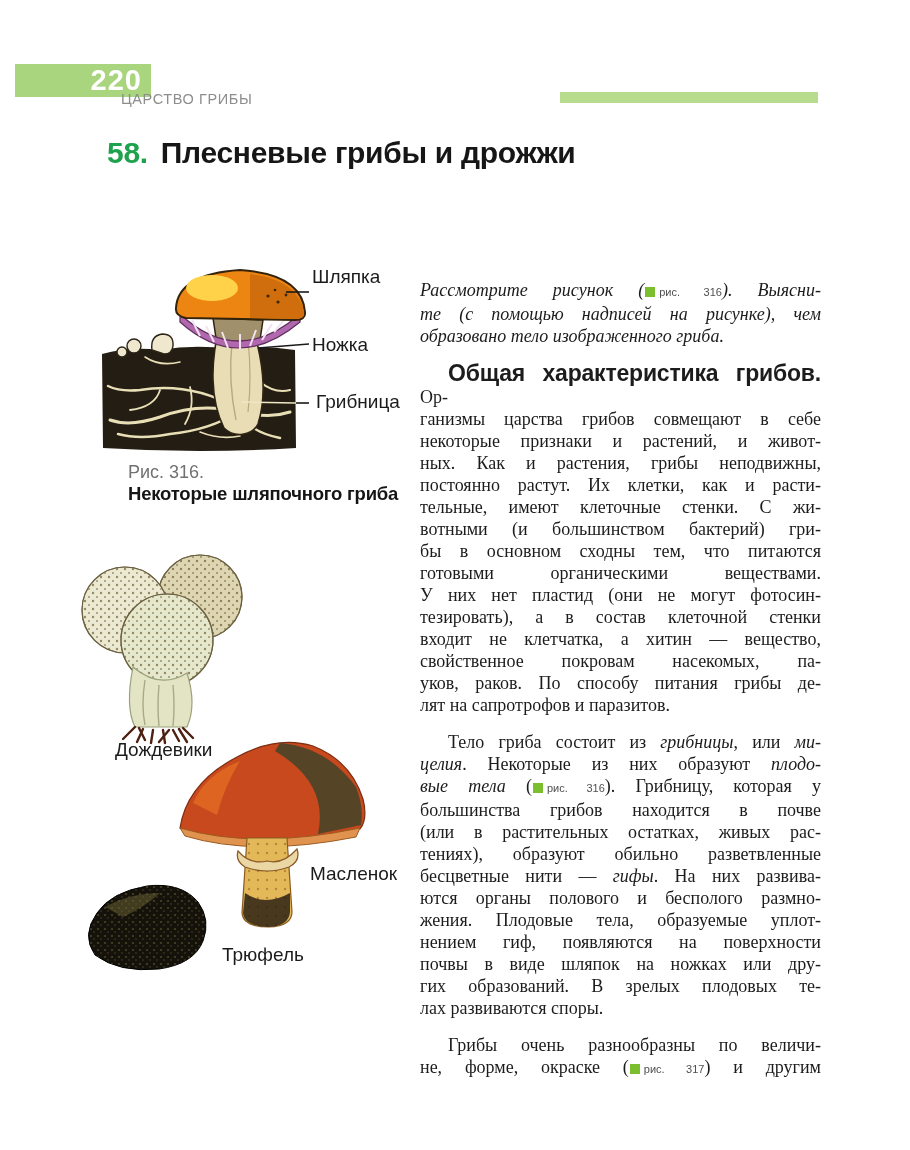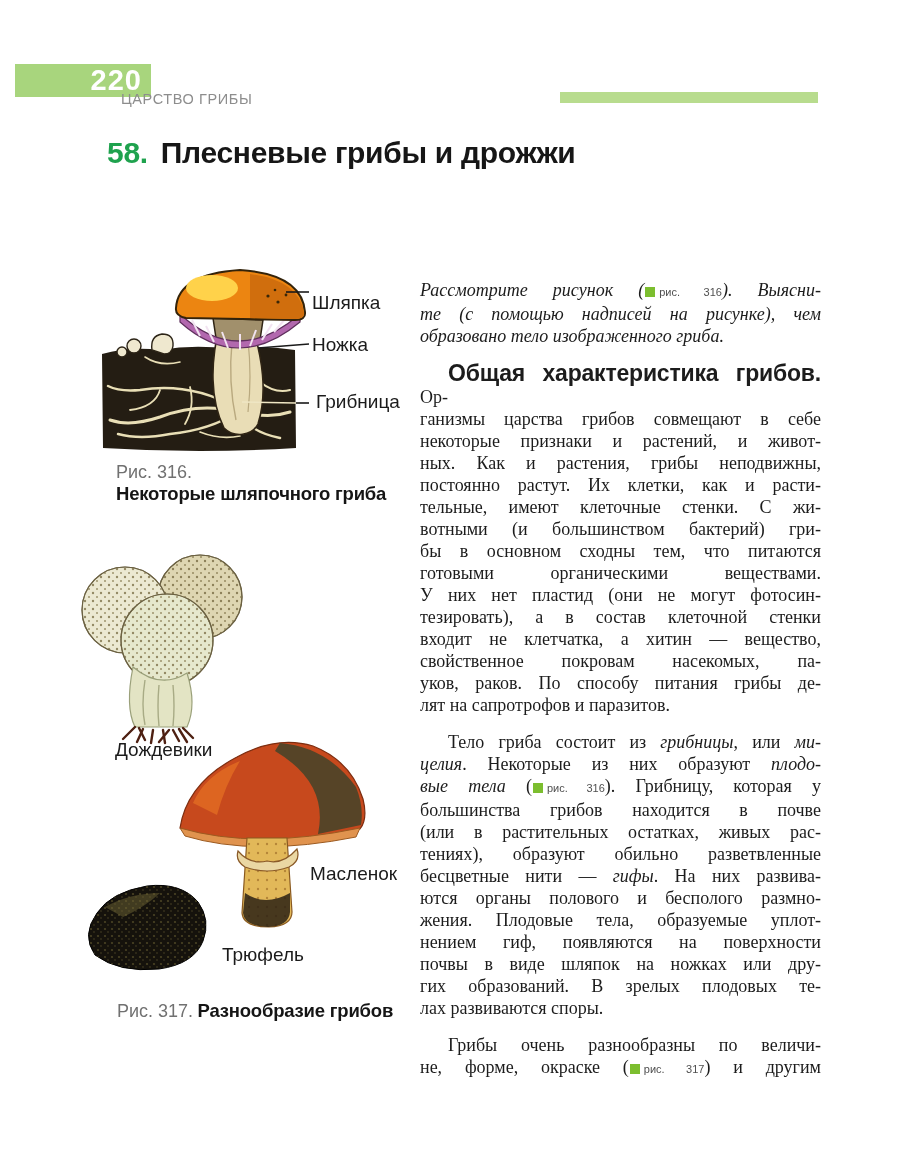--- a/index.html
+++ b/index.html
@@ -14,21 +14,21 @@
     letter-spacing:.6px;}
   .green-bar{position:absolute;left:560px;top:92px;width:258px;height:11px;background:var(--bar_green);}
   
   .section-title{position:absolute;left:107px;top:136px;font-size:30px;font-weight:800;
     letter-spacing:-.3px;color:#161616;white-space:nowrap;}
   .section-title .num{color:var(--title_green);margin-right:13px;}
   
   .figlabel{position:absolute;font-size:19px;color:#1b1b1b;white-space:nowrap;}
   .cap-ref{color:var(--caption_gray);font-size:18px;}
   .cap-title{font-weight:800;font-size:18.5px;color:#151515;letter-spacing:-.2px;}
-  .caption316{position:absolute;left:116px;top:461px;line-height:22px;}
+  .caption316{position:absolute;left:128px;top:461px;line-height:22px;}
   .caption317{position:absolute;left:117px;top:1000px;white-space:nowrap;}
   
   .article{position:absolute;left:420px;top:279px;width:401px;color:#1c1c1c;
     font-family:"Liberation Serif",serif;}
   .para{margin:0 0 15px 0;}
   .para:last-child{margin-bottom:6px;}
   .line{font-size:18px;line-height:22px;text-align:justify;text-align-last:justify;}
   .line.last{text-align-last:left;}
   .para.indent .line:first-child{text-indent:28px;}
   .i{font-style:italic;}
@@ -103,21 +103,21 @@
         <circle cx="175" cy="28" r="1.3"></circle>
       </g>
 
     <g stroke="#1a1a1a" stroke-width="1.6">
       <path d="M186 30 L 209 30"></path>
       <path d="M158 86 L 209 82"></path>
       <path d="M196 141 L 209 141"></path>
     </g>
     <path d="M142 140 L 196 141" stroke="#efe6c4" stroke-width="1.6"></path>
   </svg>
-  <div class="figlabel" style="left:312px;top:292px">Шляпка</div>
+  <div class="figlabel" style="left:312px;top:266px">Шляпка</div>
   <div class="figlabel" style="left:312px;top:334px">Ножка</div>
   <div class="figlabel" style="left:316px;top:391px">Грибница</div>
   <div class="caption316">
     <div class="cap-ref">Рис. 316.</div>
     <div class="cap-title">Некоторые шляпочного гриба</div>
   </div>
 
   <svg style="left:75px;top:535px" width="300" height="445" viewBox="0 0 300 445">
     <defs>
       <pattern id="stip" width="8" height="8" patternUnits="userSpaceOnUse">
@@ -169,24 +169,20 @@
     <path d="M170 358 Q 190 372 215 358 L 215 377 Q 214 391 193 392 Q 169 391 168 378 Z" fill="#2b2114" opacity=".85"></path>
     <path d="M163 316 Q 175 330 192 326 Q 208 330 222 314 Q 226 326 214 332 Q 192 340 170 332 Q 160 326 163 316 Z" fill="#ead7a3" stroke="#8a5a28" stroke-width="1.2"></path>
 
     <path d="M20 420 Q 6 400 22 378 Q 36 357 72 351 Q 106 347 123 367 Q 136 385 128 406 Q 119 429 84 434 Q 44 438 20 420 Z" fill="#15120c" stroke="#000" stroke-width="1"></path>
     <path d="M20 420 Q 6 400 22 378 Q 36 357 72 351 Q 106 347 123 367 Q 136 385 128 406 Q 119 429 84 434 Q 44 438 20 420 Z" fill="url(#stipT)" opacity=".6"></path>
     <path d="M30 372 Q 55 358 85 358 Q 70 372 48 382 Z" fill="#6d6434" opacity=".5"></path>
   </svg>
   <div class="figlabel" style="left:115px;top:739px">Дождевики</div>
   <div class="figlabel" style="left:310px;top:863px">Масленок</div>
   <div class="figlabel" style="left:222px;top:944px">Трюфель</div>
-  <div class="caption317">
-    <span class="cap-ref">Рис. 317.</span>
-    <span class="cap-title">Разнообразие грибов</span>
-  </div>
 
   <div class="article" id="article">
       <div class="para">
         <div class="line"><span class="i">Рассмотрите рисунок (</span><span class="sq"></span><span class="ref">рис. 316</span><span class="i">). Выясни-</span></div>
         <div class="line"><span class="i">те (с помощью надписей на рисунке), чем</span></div>
         <div class="line last"><span class="i">образовано тело изображенного гриба.</span></div>
       </div>
       <div class="para indent">
         <div class="line"><span class="b">Общая характеристика грибов.</span><span> Ор-</span></div>
         <div class="line"><span>ганизмы царства грибов совмещают в себе</span></div>

